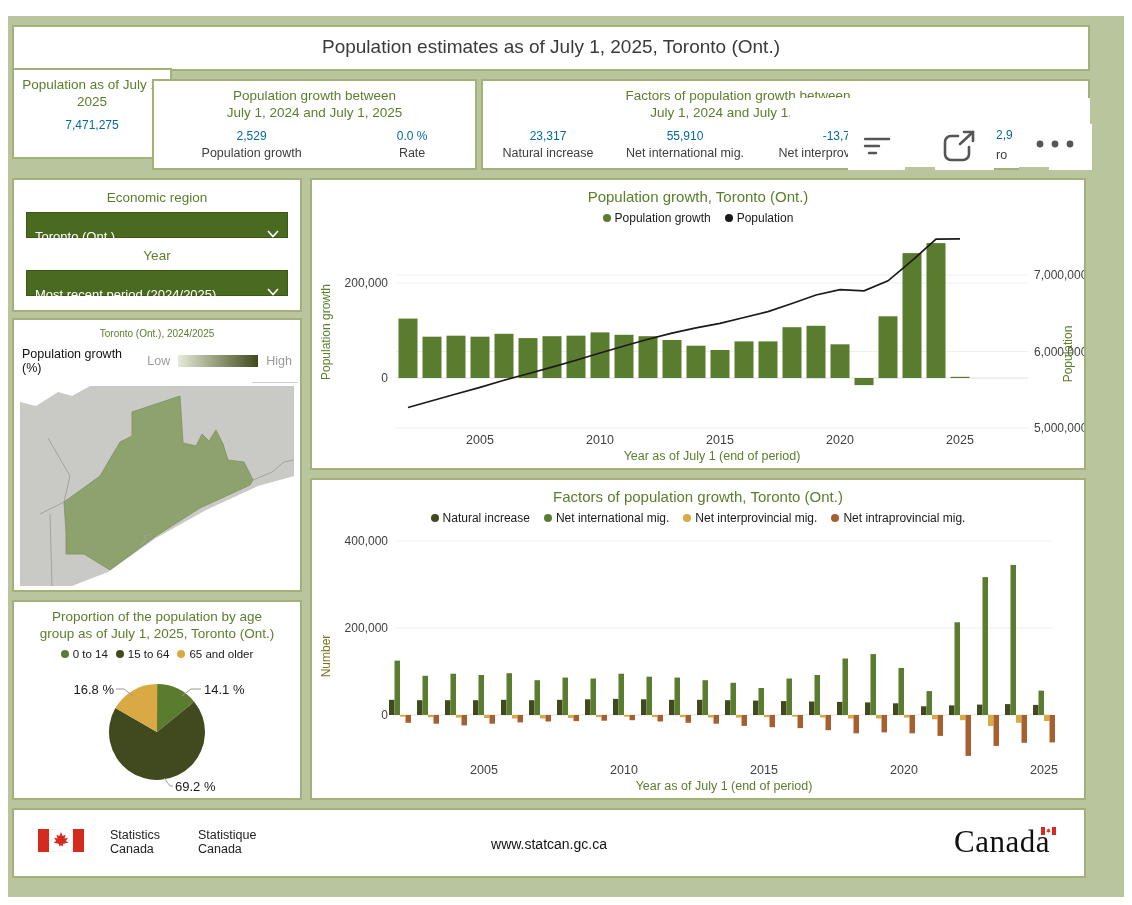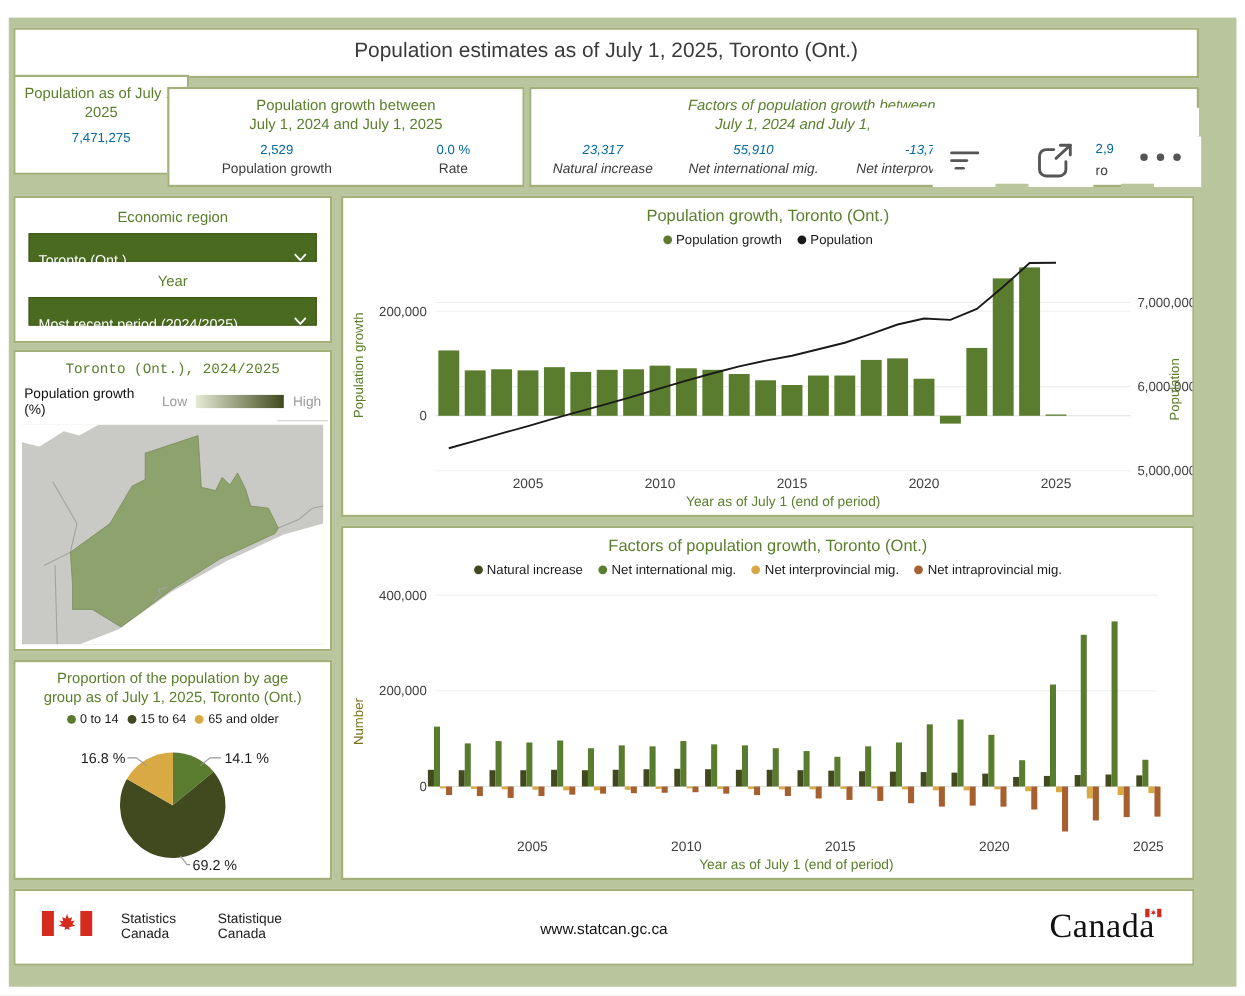--- a/index.html
+++ b/index.html
@@ -58,21 +58,21 @@
         <div class="stat-val">2,529</div>
         <div class="stat-lab">Population growth</div>
       </div>
       <div>
         <div class="stat-val">0.0 %</div>
         <div class="stat-lab">Rate</div>
       </div>
     </div>
   </div>
 
-  <div class="panel" style="left:481px;top:79px;width:609px;height:91px;overflow:visible;font-style:italic;">
+  <div class="panel" style="left:481px;top:79px;width:609px;height:91px;overflow:visible;">
     <div style="width:510px;">
       <div class="card-head">Factors of population growth between</div>
       <div class="card-head" style="margin-top:0;">July 1, 2024 and July 1, 2025</div>
     </div>
     <div style="position:absolute;left:0;top:48px;width:130px;">
       <div class="stat-val">23,317</div>
       <div class="stat-lab">Natural increase</div>
     </div>
     <div style="position:absolute;left:132px;top:48px;width:140px;">
       <div class="stat-val">55,910</div>
@@ -138,21 +138,21 @@
       <span>Most recent period (2024/2025)</span>
       <span class="chev">
         <svg width="12" height="8" viewBox="0 0 12 8">
             <polyline points="1,1 6,6.5 11,1" fill="none" stroke="#fff" stroke-width="1.6"></polyline>
           </svg>
       </span>
     </div>
   </div>
 
   <div class="panel" style="left:12px;top:318px;width:290px;height:274px;">
-    <div class="chart-title" style="font-size:13px;font-family:Liberation Mono, monospace;">Toronto (Ont.), 2024/2025</div>
+    <div class="chart-title" style="font-size:10px;">Toronto (Ont.), 2024/2025</div>
     <div class="map-legend">
       <span class="ml-label">Population growth (%)</span>
       <span class="muted">Low</span>
       <span class="grad-bar"></span>
       <span class="muted">High</span>
     </div>
     <div style="position:absolute;left:238px;top:62px;width:46px;height:1px;background:#cfcfcc;"></div>
     <div id="map-svg" style="position:absolute;left:6px;top:66px;width:274px;height:200px;"><svg width="274" height="200" viewBox="0 0 274 200">
    <rect width="274" height="200" fill="#c9c9c6"></rect>
    <polygon points="0,0 70,0 52,10 38,6 16,20 0,16" fill="#ffffff"></polygon>

